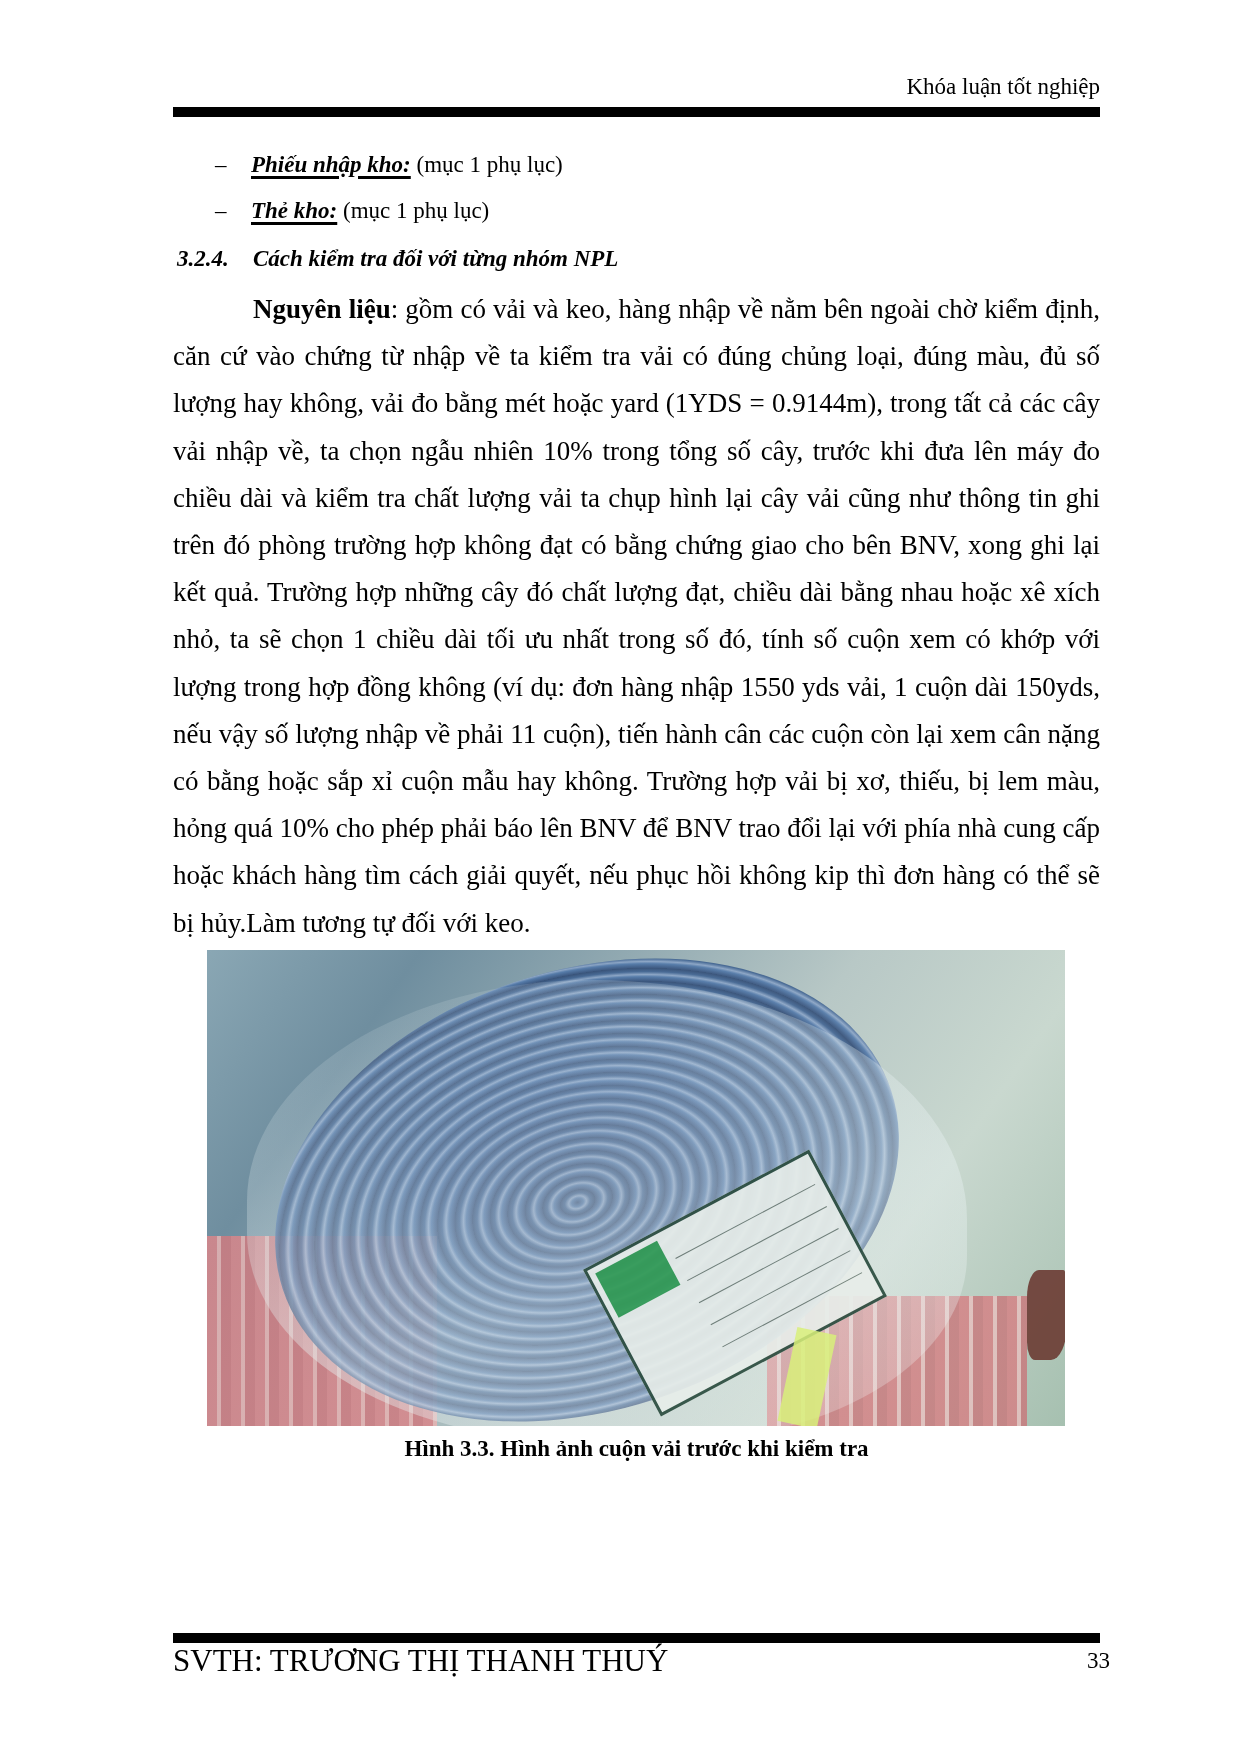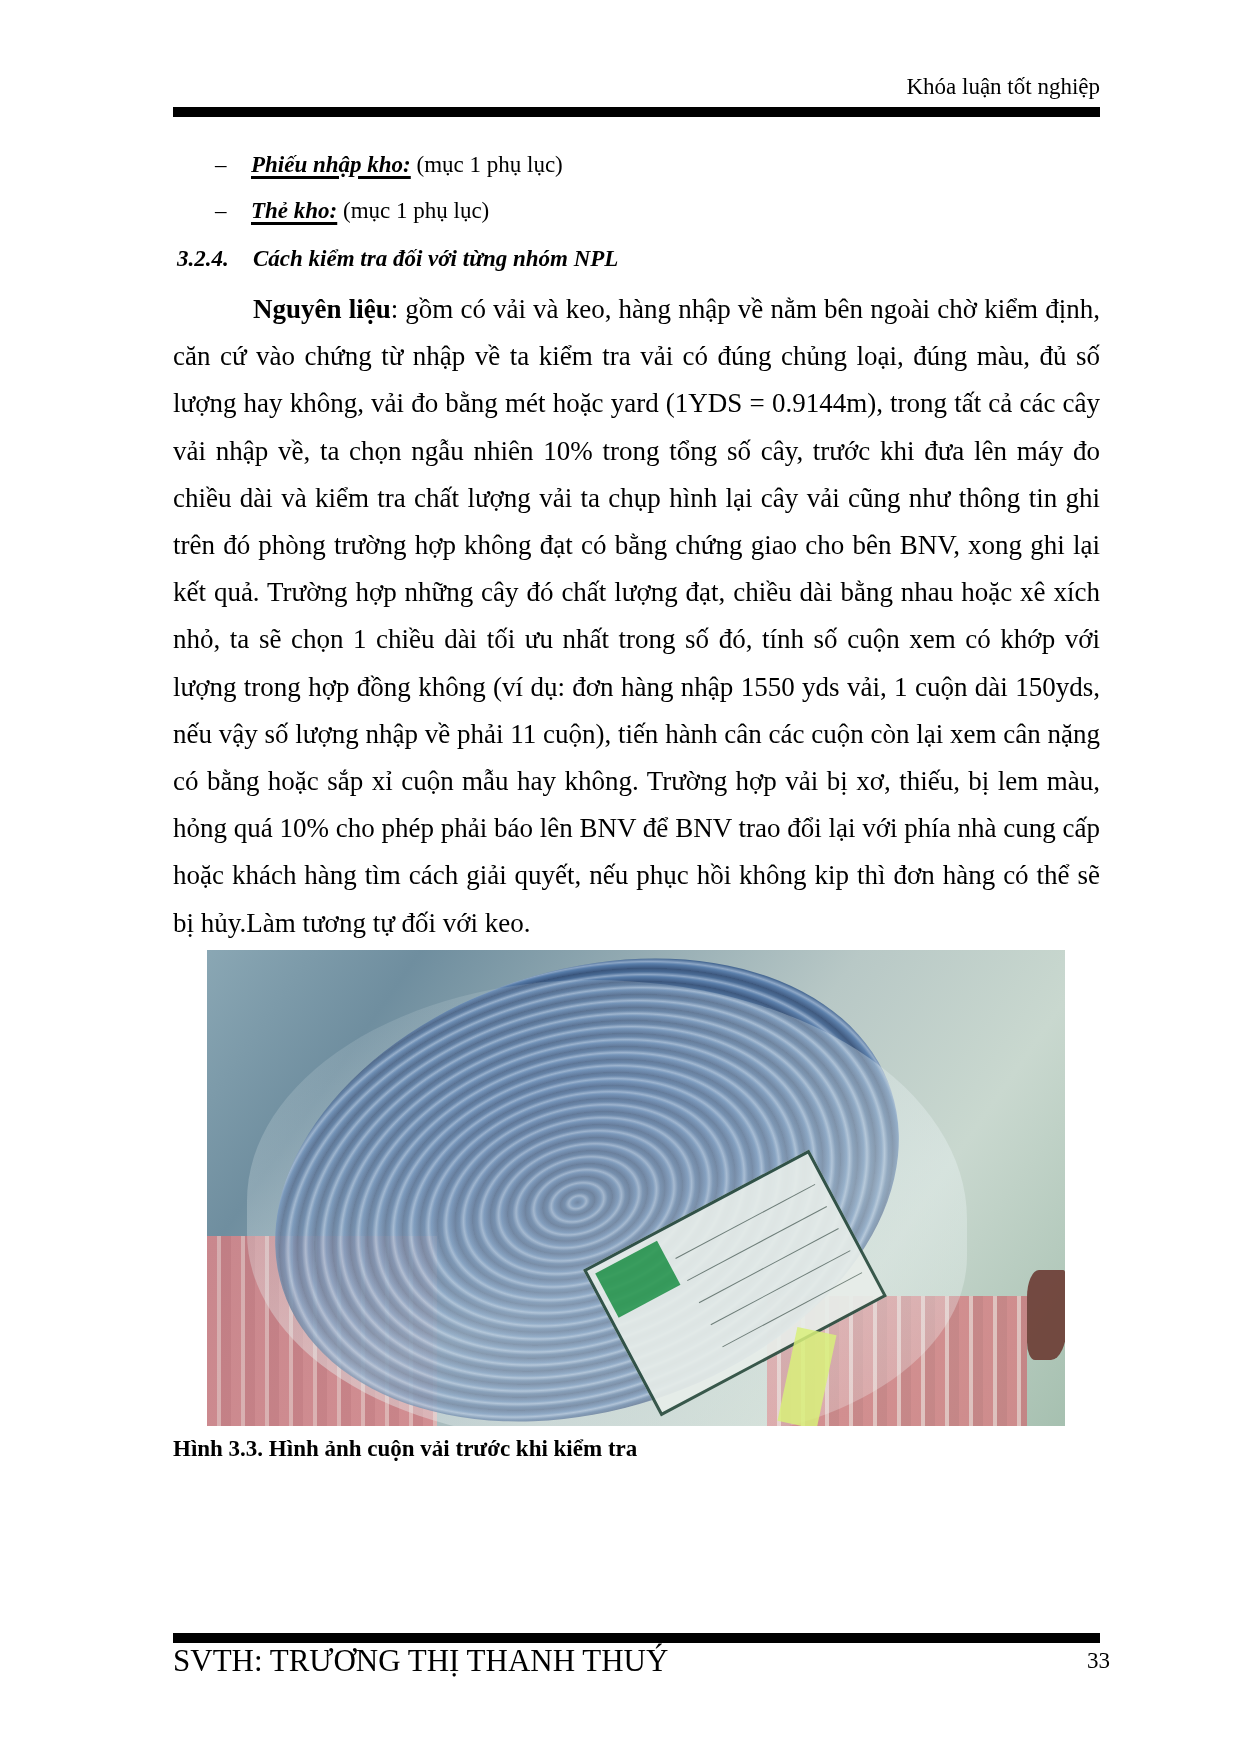--- a/index.html
+++ b/index.html
@@ -85,21 +85,21 @@
     position: absolute; left: 580px; top: 380px; width: 40px; height: 96px;
     background: #d8f07a; transform: rotate(12deg); opacity: 0.85;
   }
   .photo .stain {
     position: absolute; left: 820px; top: 320px; width: 40px; height: 90px;
     background: #6b3b33; border-radius: 30% 10% 40% 20%; opacity: 0.9;
   }
 
   .caption {
     position: absolute; left: 173px; width: 927px; top: 1434px;
-    font-size: 23px; line-height: 30px; font-weight: bold;
+    text-align: center; font-size: 23px; line-height: 30px; font-weight: bold;
   }
   .footer-left {
     position: absolute; left: 173px; top: 1646px; font-size: 31px; line-height: 30px;
   }
   .footer-right {
     position: absolute; right: 130px; top: 1646px; font-size: 23px; line-height: 30px;
   }
 </style>
 </head>
 <body>

